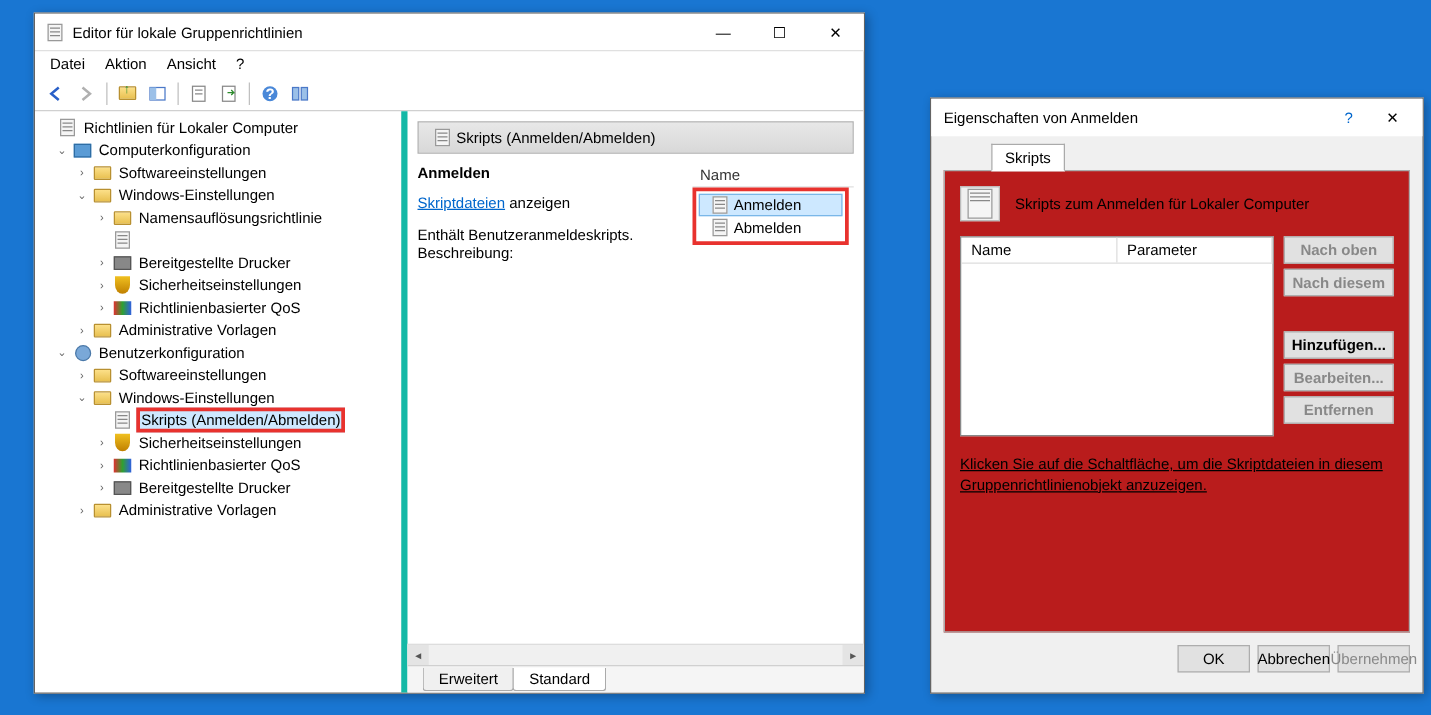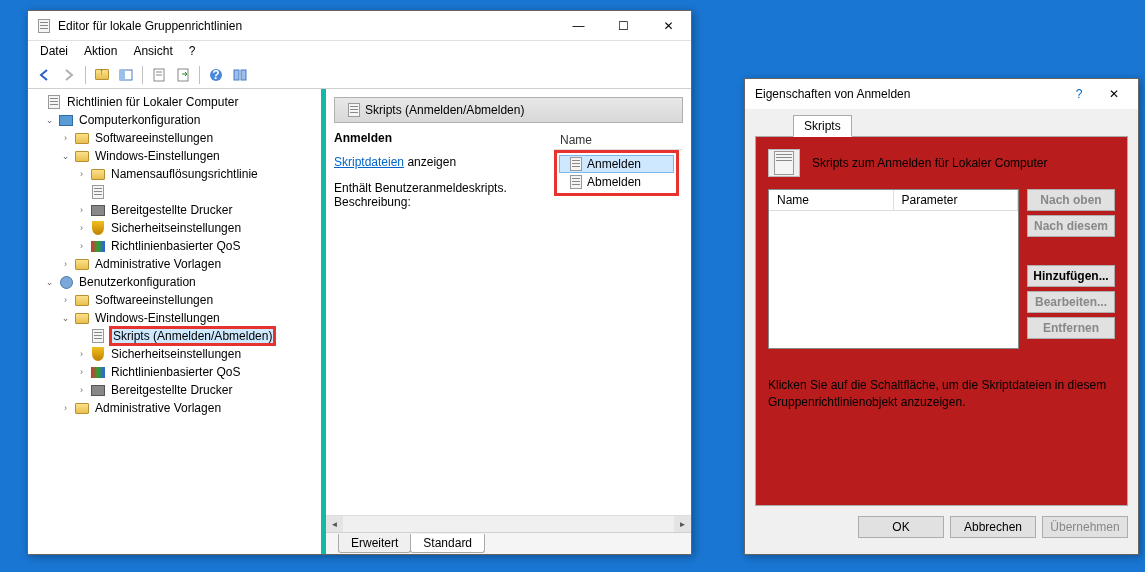--- a/index.html
+++ b/index.html
@@ -69,24 +69,24 @@
 .dlg-tabpane { margin: 0 10px 10px 10px; border: 1px solid #aaa; background: #b91c1c; padding: 12px; height: 370px; position: relative; }
 .dlg-desc { display: flex; align-items: center; gap: 12px; margin-bottom: 12px; }
 .dlg-bigicon { width: 32px; height: 28px; background: #f0f0f0; border: 1px solid #bbb; display: flex; align-items: center; justify-content: center; }
 .dlg-list-wrap { display: flex; gap: 8px; }
 .dlg-list { flex: 1; border: 1px solid #888; height: 160px; background: #fff; }
 .dlg-list-head { display: flex; border-bottom: 1px solid #ddd; }
 .dlg-list-head span { flex: 1; padding: 3px 8px; border-right: 1px solid #ddd; }
 .dlg-side-btns { display: flex; flex-direction: column; gap: 4px; width: 88px; font-weight: bold; }
 .dlg-btn { height: 22px; background: #e1e1e1; border: 1px solid #adadad; display: flex; align-items: center; justify-content: center; cursor: default; }
 .dlg-btn.disabled { color: #888; }
-.dlg-hint { margin-top: 28px; line-height: 1.4; }
+.dlg-hint { margin-top: 14px; line-height: 1.4; text-decoration: underline; }
 .dlg-files-btn { margin-top: 10px; width: 120px; }
 .dlg-actions { display: flex; justify-content: flex-end; gap: 6px; padding: 0 10px 10px 10px; }
-.dlg-actions .dlg-btn { width: 86px; }
+.dlg-actions .dlg-btn { width: 58px; }
 .help-link { color: #0066cc; }
 </style>
 </head>
 <body>
 
 <div class="window window-main">
   <div class="titlebar">
     <span class="titlebar-icon">
         <span class="script-ico"></span>
       </span>

